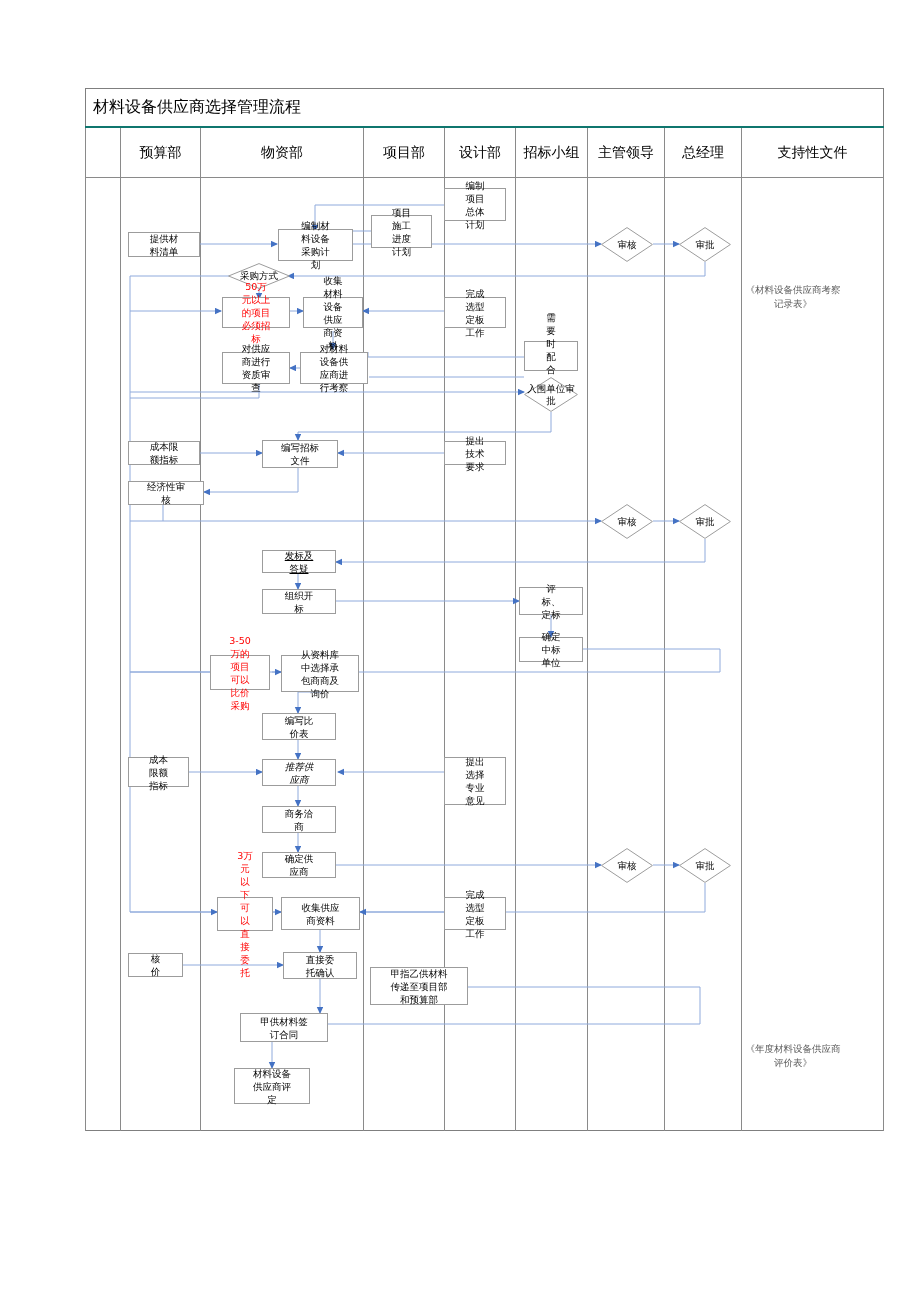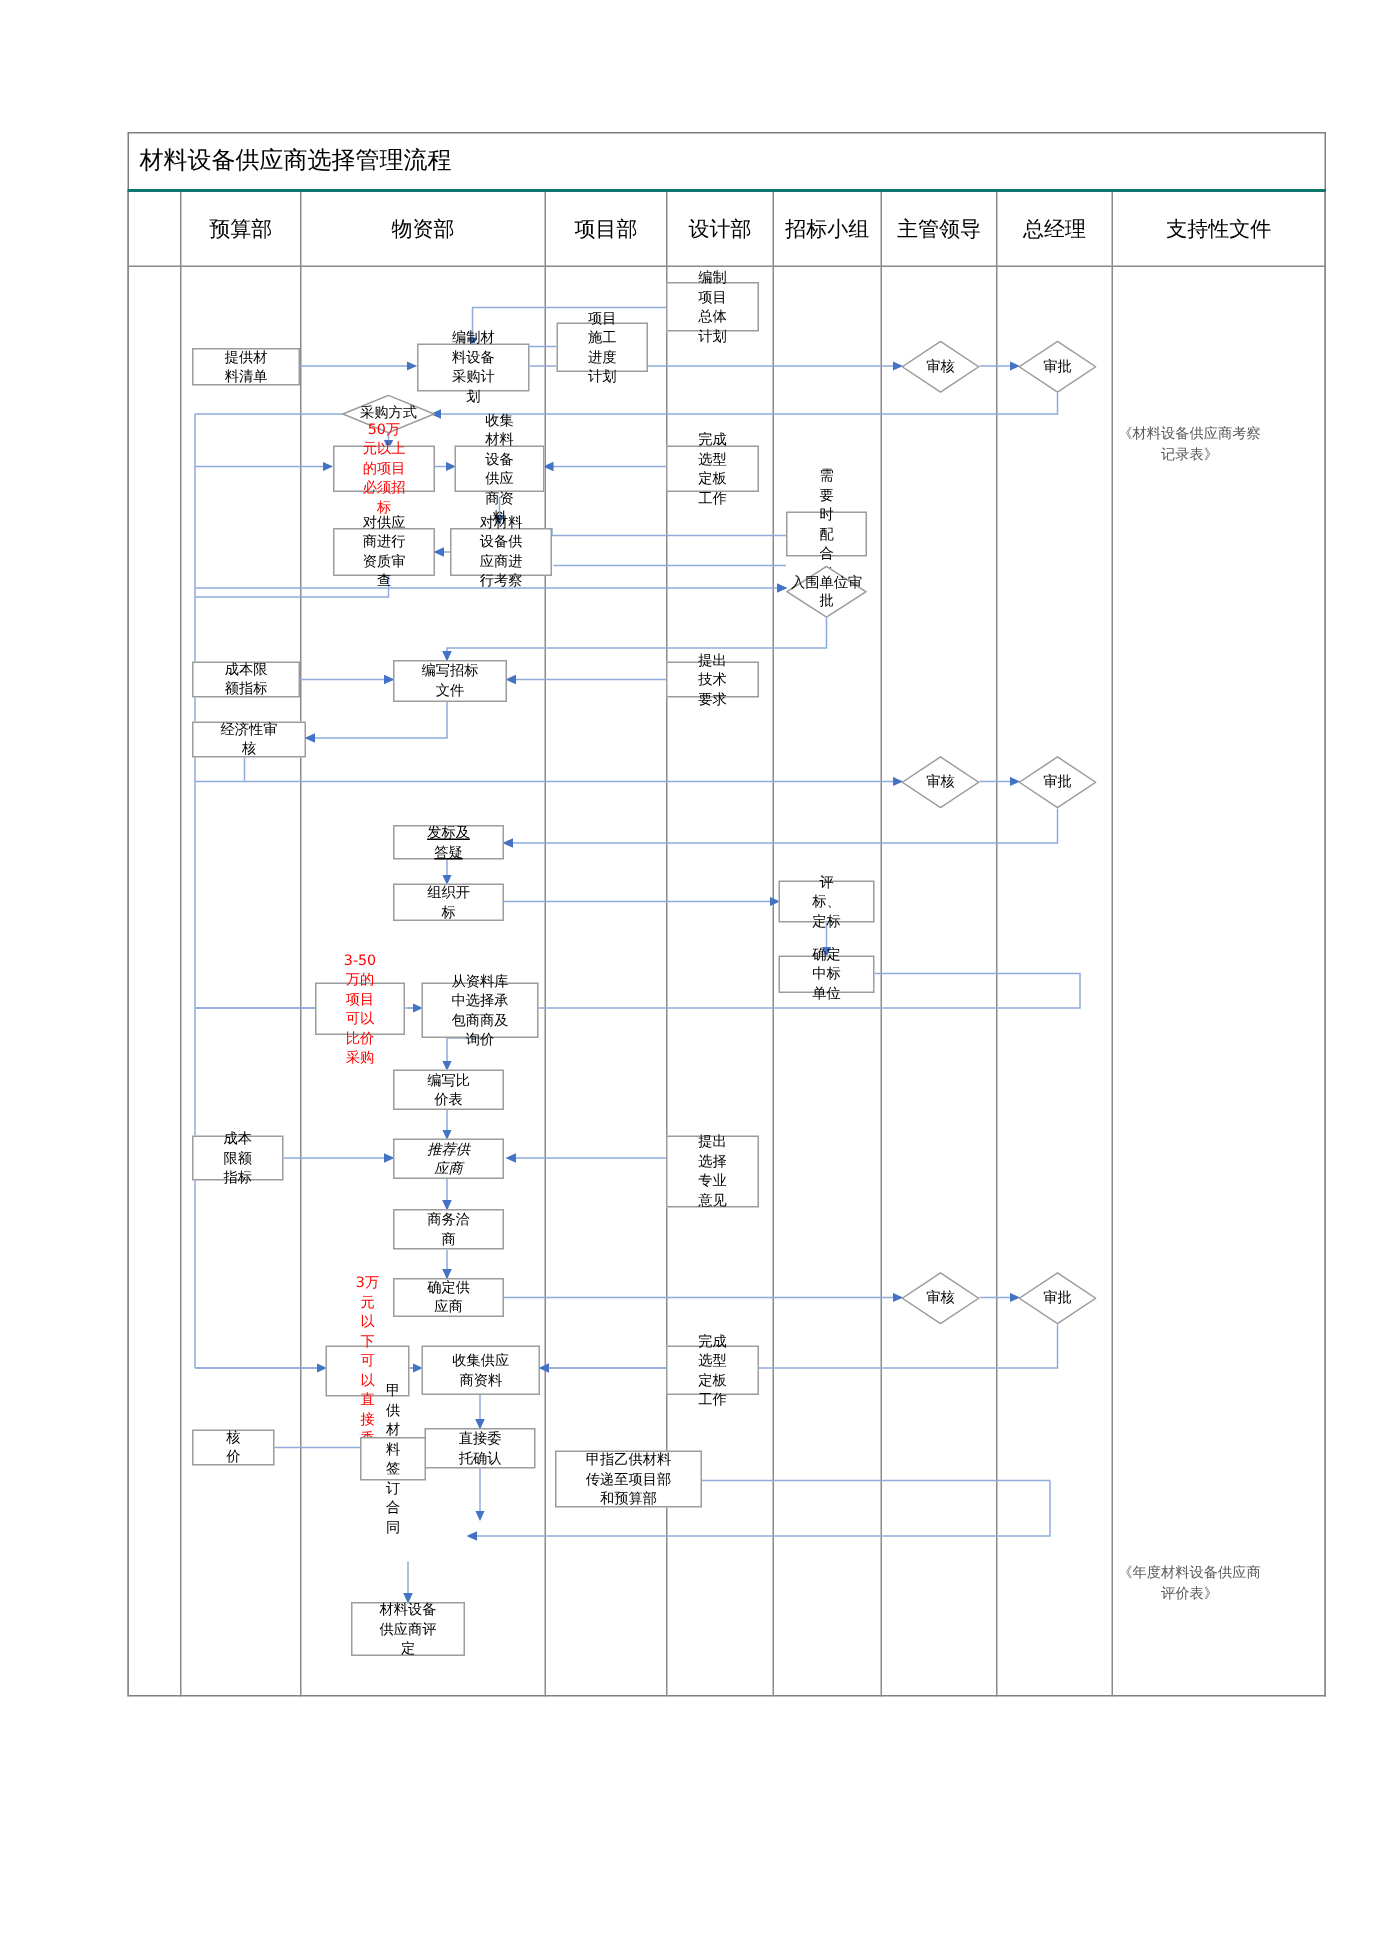--- a/index.html
+++ b/index.html
@@ -275,19 +275,19 @@
           <polygon points="26,0.6 51.4,17.5 26,34.4 0.6,17.5" fill="#ffffff" stroke="#9c9c9c" stroke-width="1"></polygon>
         </svg>
         <div class="dlabel">审批</div>
       </div>
       <div class="node red" style="left: 217px; top: 897px; width: 56px; height: 34px;">3万元以下可以直接委托</div>
       <div class="node" style="left: 281px; top: 897px; width: 79px; height: 33px;">收集供应商资料</div>
       <div class="node" style="left: 444px; top: 897px; width: 62px; height: 33px;">完成选型定板工作</div>
       <div class="node" style="left: 128px; top: 953px; width: 55px; height: 24px;">核价</div>
       <div class="node" style="left: 283px; top: 952px; width: 74px; height: 27px;">直接委托确认</div>
       <div class="node" style="left: 370px; top: 967px; width: 98px; height: 38px;">甲指乙供材料传递至项目部和预算部</div>
-      <div class="node" style="left: 240px; top: 958px; width: 44px; height: 29px;">甲供材料签订合同</div>
+      <div class="node" style="left: 240px; top: 1013px; width: 88px; height: 29px;">甲供材料签订合同</div>
       <div class="node" style="left: 234px; top: 1068px; width: 76px; height: 36px;">材料设备供应商评定</div>
       <div class="doc" style="left: 744px; top: 283px; width: 98px;">《材料设备供应商考察记录表》</div>
       <div class="doc" style="left: 744px; top: 1042px; width: 98px;">《年度材料设备供应商评价表》</div>
     </div>
 
 </div>
 
 </body></html>

